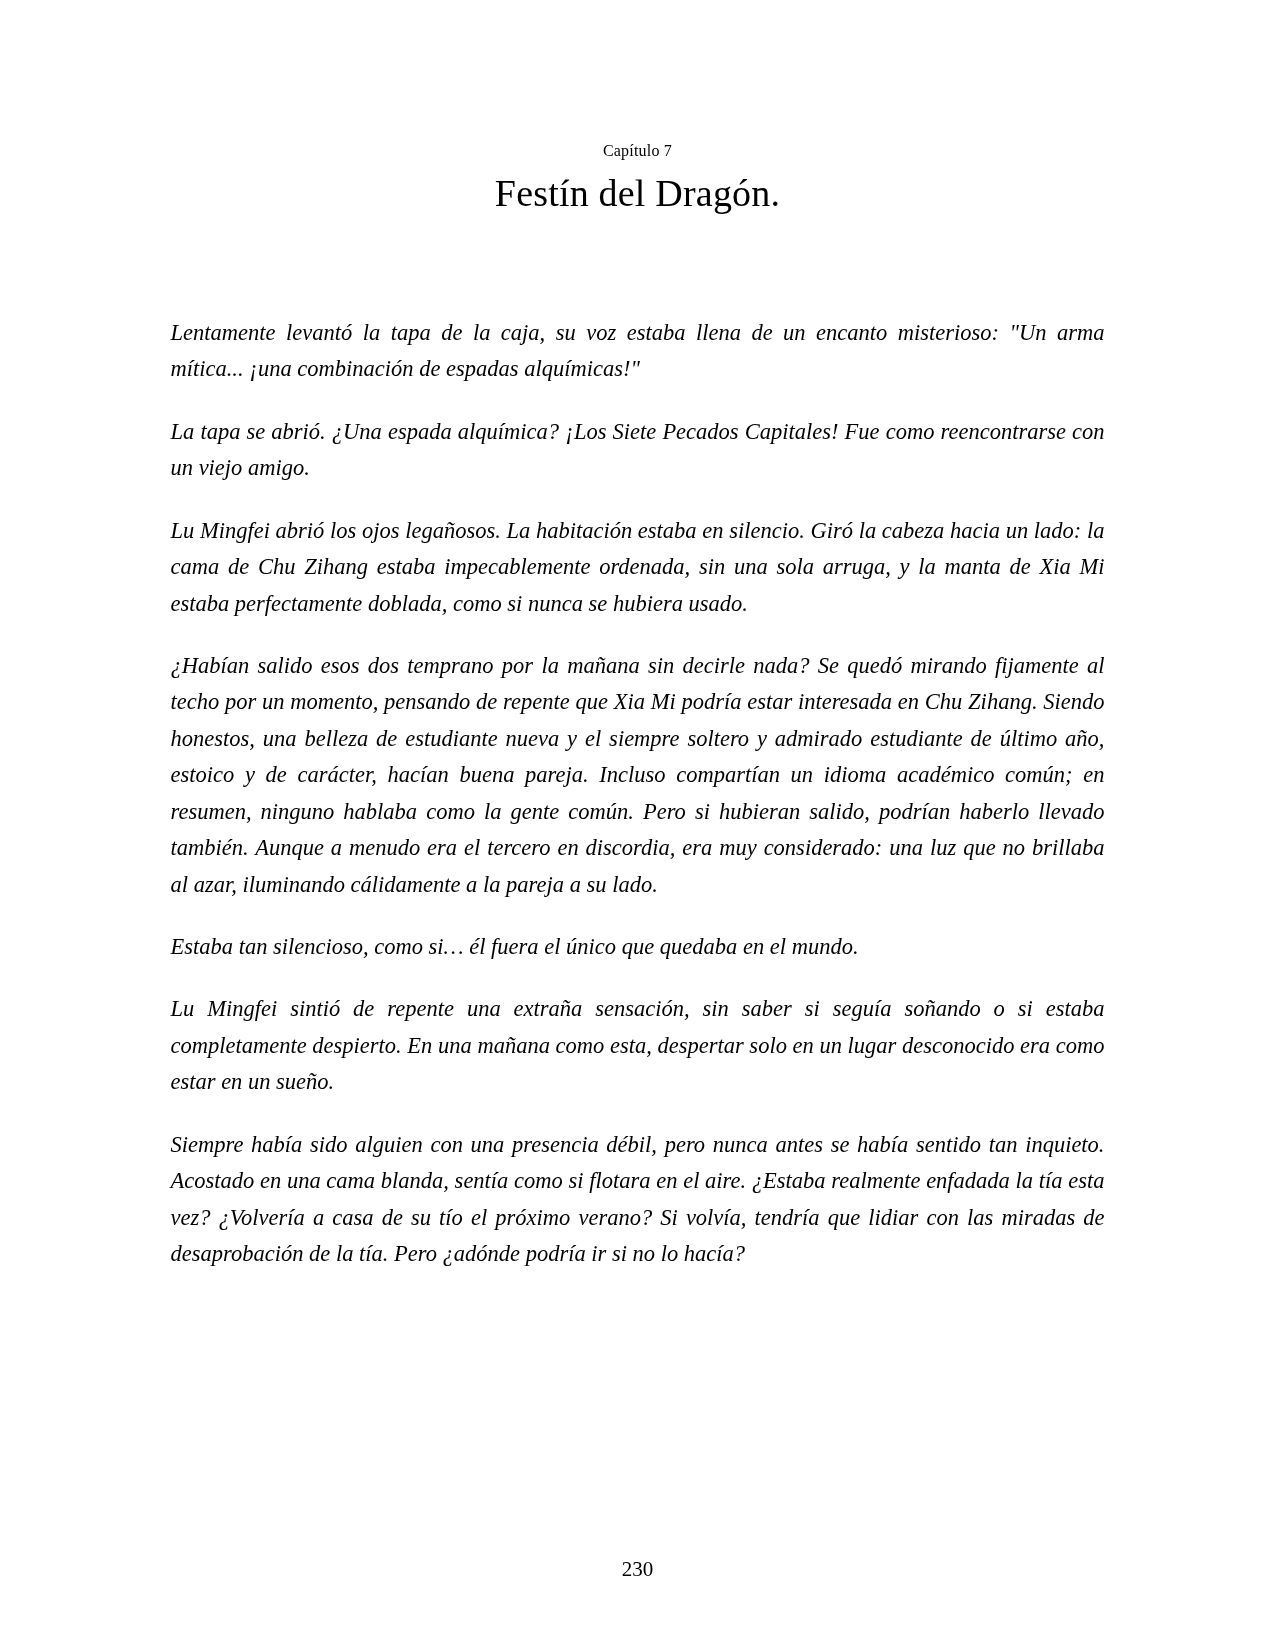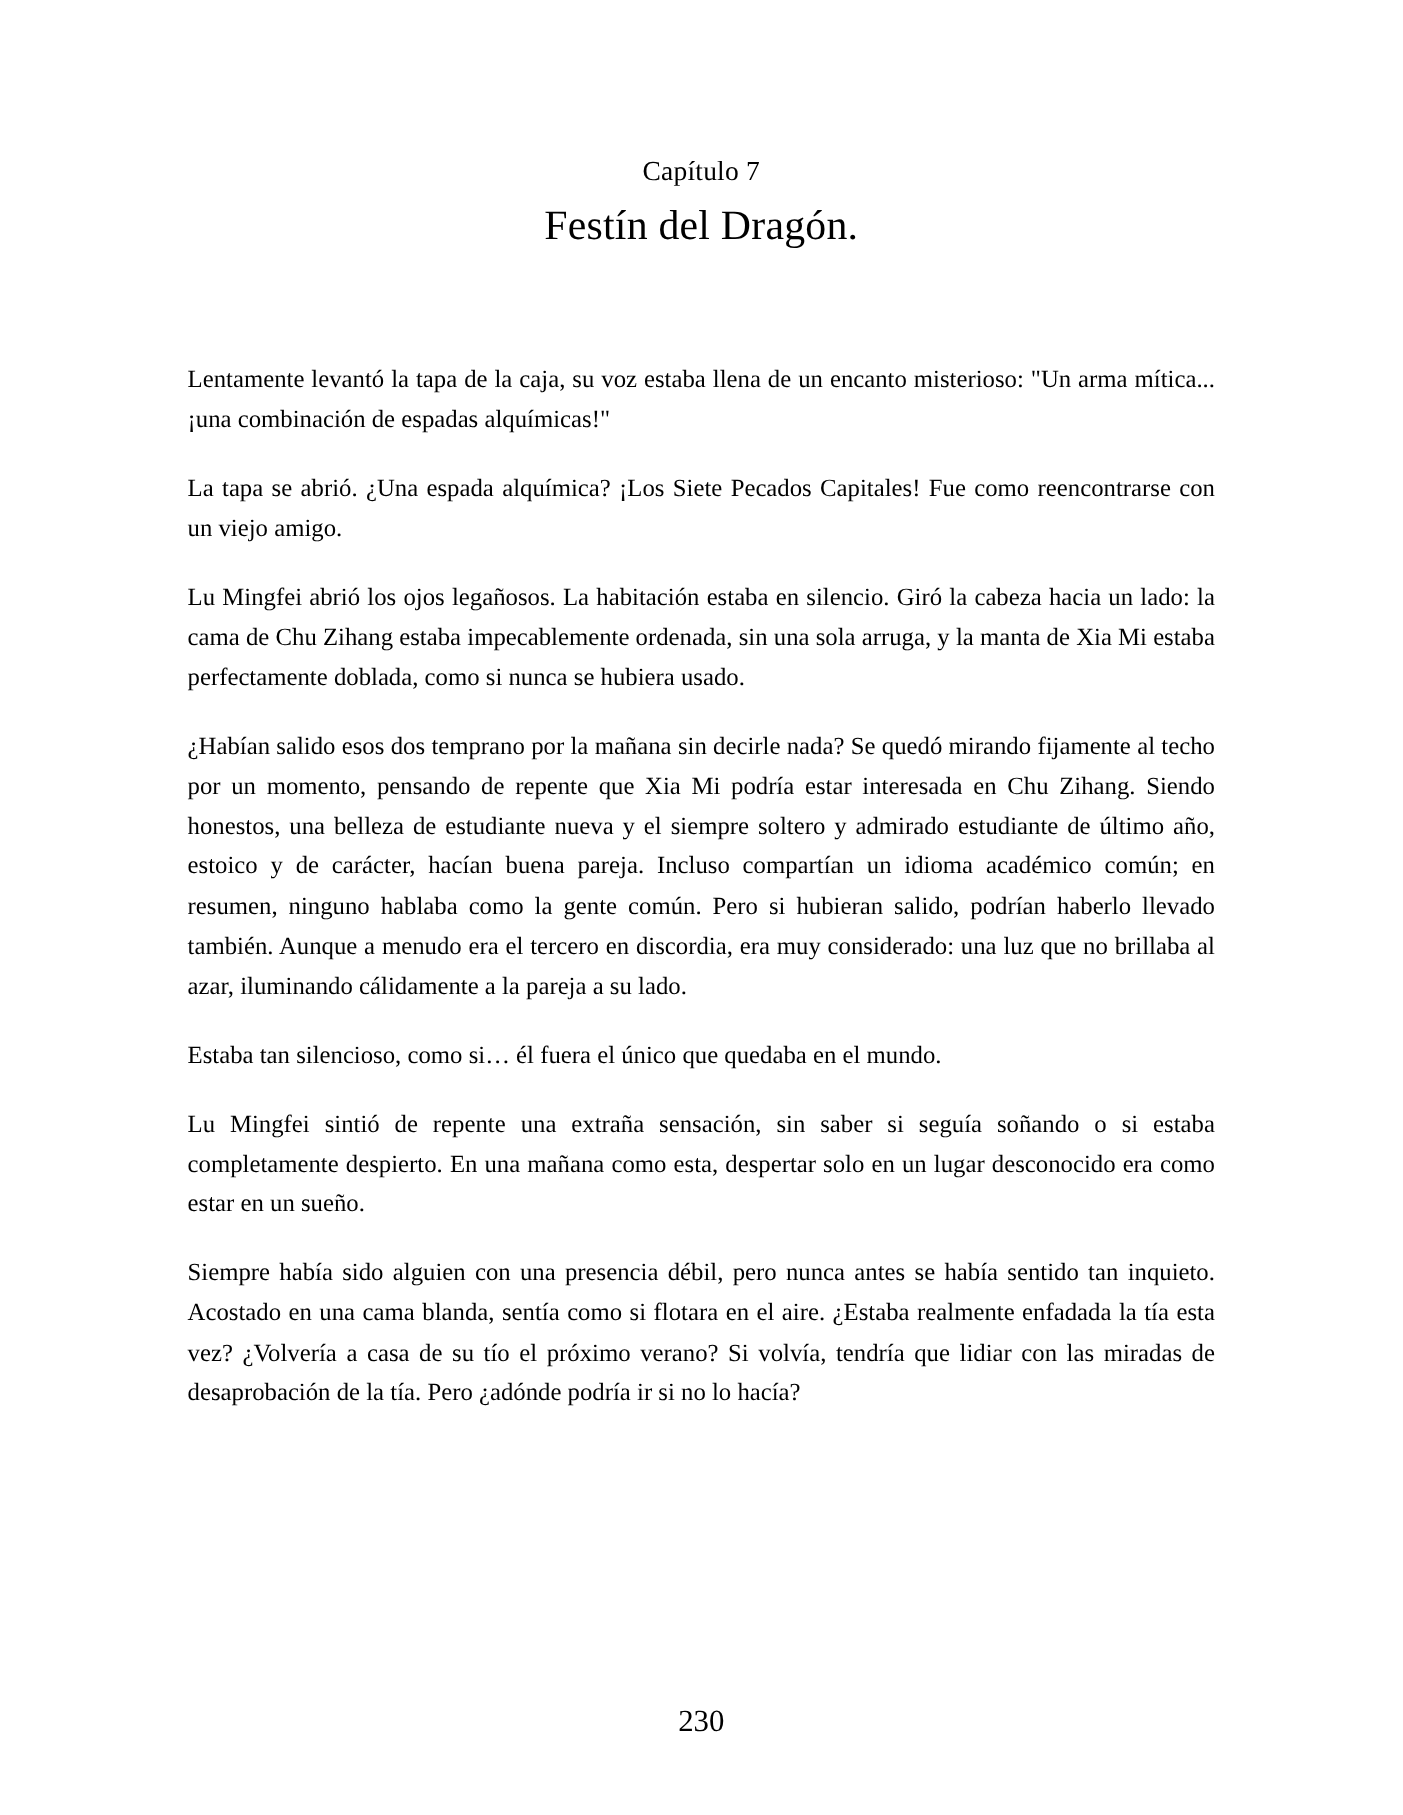--- a/index.html
+++ b/index.html
@@ -21,21 +21,21 @@
     box-sizing: border-box;
     padding: 0;
     position: relative;
   }
   .chapter-head {
     text-align: center;
     margin: 0;
     padding-top: 140px;
   }
   .chapter-number {
-    font-size: 25px;
+    font-size: 16px;
     line-height: 1.35;
     font-weight: normal;
     letter-spacing: 0.2px;
   }
   .chapter-title {
     font-size: 38px;
     line-height: 1.35;
     font-weight: normal;
     margin-top: 6px;
     letter-spacing: 0.2px;
@@ -45,31 +45,32 @@
     width: 934px;
     padding-top: 96px;
   }
   .body-text p {
     margin: 0 0 26px 0;
     font-size: 22.5px;
     line-height: 1.62;
     text-align: justify;
     text-justify: inter-word;
     hyphens: none;
+    font-style: italic;
   }
   .body-text p:last-child {
     margin-bottom: 7px;
   }
   .page-number {
     position: absolute;
     bottom: 68px;
     left: 0;
     right: 0;
     text-align: center;
-    font-size: 28px;
+    font-size: 21px;
     margin-top: 20px;
   }
 </style>
 </head>
 <body>
 
 <div class="page">
 
   <div class="chapter-head">
     <div class="chapter-number">Capítulo 7</div>

